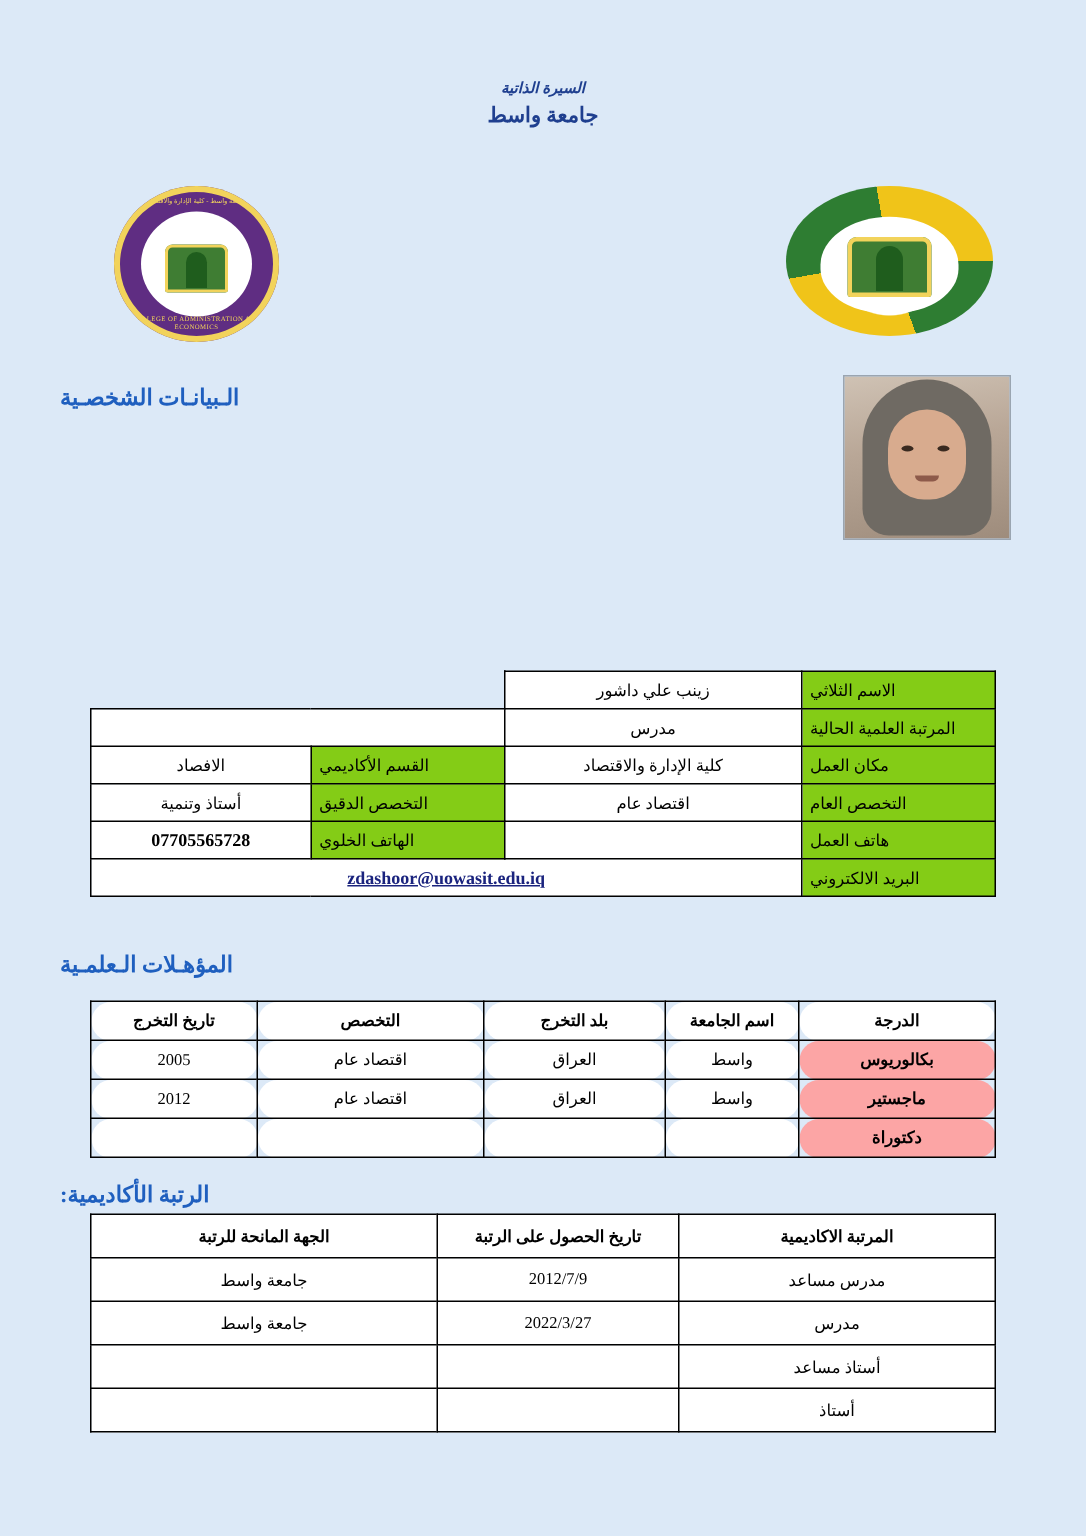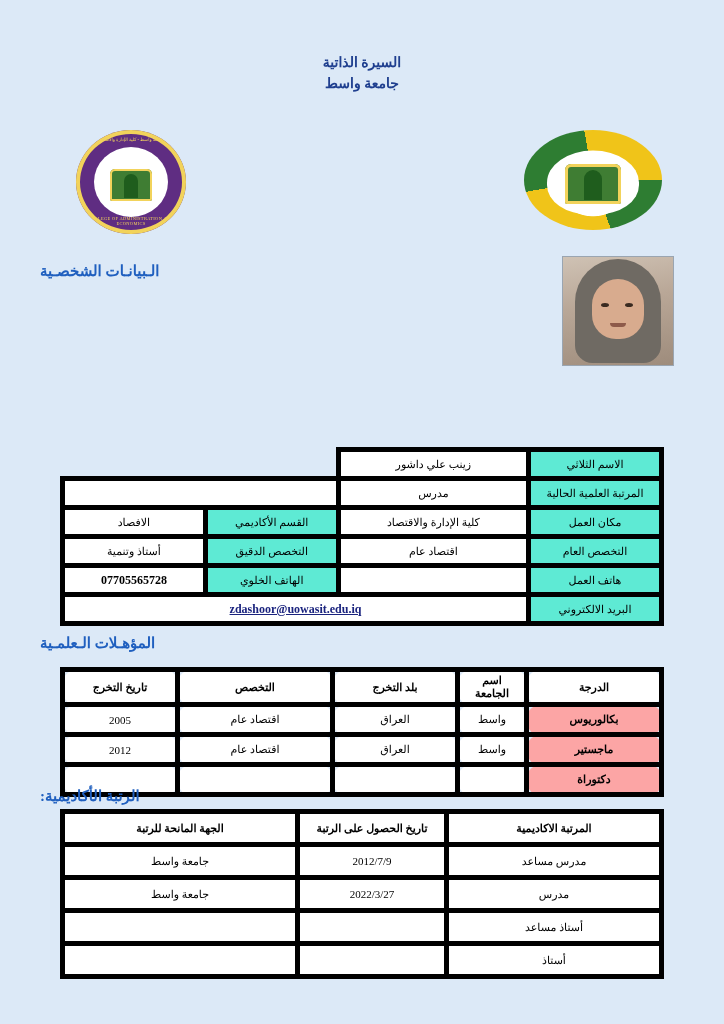--- a/index.html
+++ b/index.html
@@ -26,21 +26,21 @@
     text-align: center;
     padding-top: 52px;
     line-height: 1.5;
   }
   .doc-header div {
     color: #1f3f8f;
     font-weight: bold;
     font-size: 15px;
     font-family: "Liberation Serif", serif;
   }
-  .doc-header .line1 { font-size: 14px; }
+  .doc-header .line1 { font-size: 10px; font-style: italic; }
   .doc-header .line2 { font-size: 15px; }
   .doc-header .line3 { font-size: 14px; }
 
   
   .logo-row {
     position: relative;
     height: 120px;
     margin-top: 36px;
   }
   .logo-left {
@@ -231,32 +231,32 @@
     font-weight: bold;
     font-size: 15px;
   }
 
   
   table {
     border-collapse: collapse;
     font-family: "Liberation Serif", serif;
   }
   td, th {
-    border: 5px solid #000000;
+    border: 1px solid #000000;
     padding: 2px 5px;
     font-size: 11px;
     text-align: center;
     vertical-align: middle;
     background: #ffffff;
     height: 17px;
   }
   .lbl {
-    background: #5eead4;
+    background: #84cc16;
     font-weight: normal;
-    text-align: center;
+    text-align: left;
     white-space: nowrap;
   }
 
   
   .tbl-personal {
     position: absolute;
     right: 60px;
     top: 447px;
     width: 604px;
     direction: rtl;

